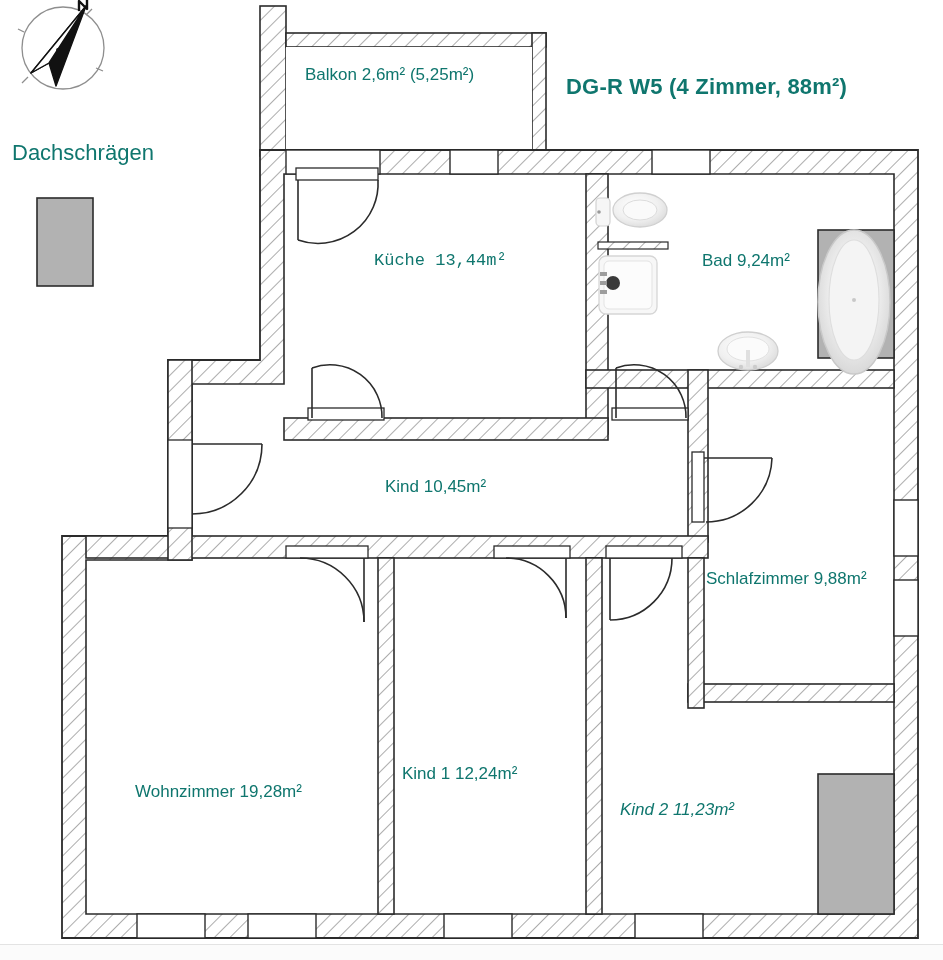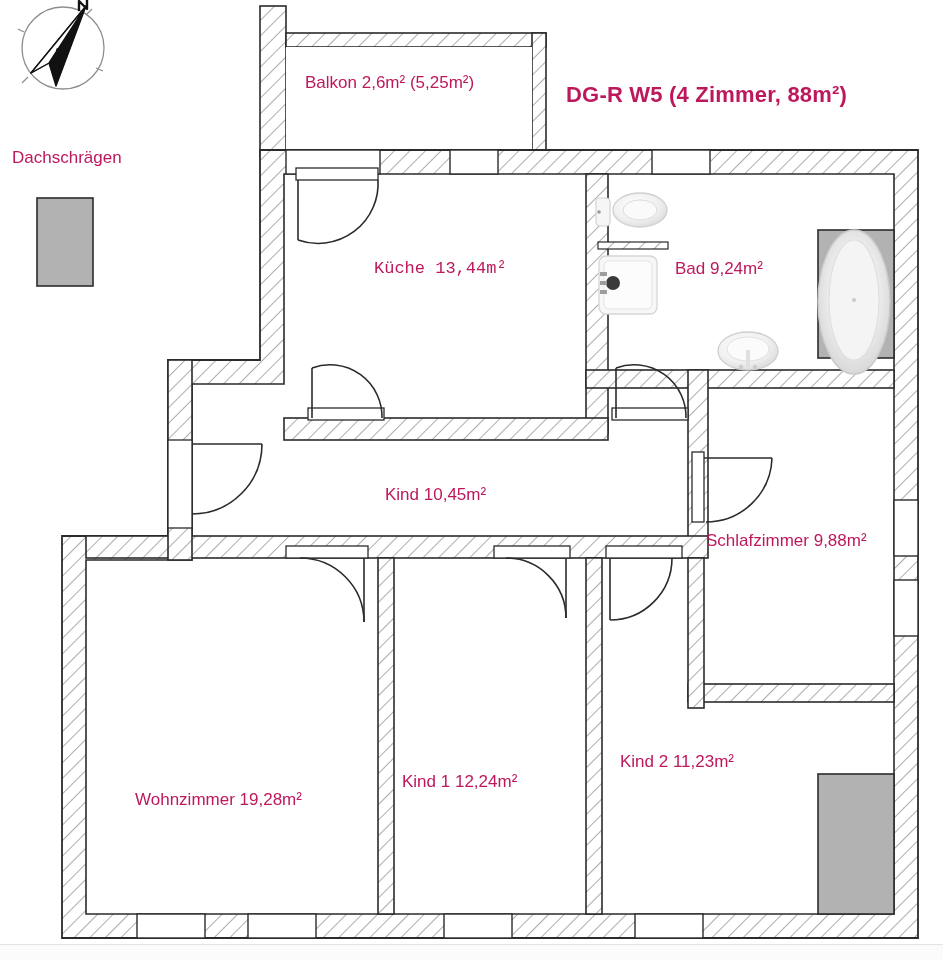--- a/index.html
+++ b/index.html
@@ -6,28 +6,27 @@
   body{
     width:943px;height:960px;overflow:hidden;
     font-family:"Liberation Sans", sans-serif;
     color:#1a1a1a;
     position:relative;
   }
   #plan{position:absolute;left:0;top:0;width:943px;height:960px;}
   .lbl{
     position:absolute;
     font-family:"Liberation Sans", sans-serif;
-    color:#be185d;
+    color:#0f766e;
     white-space:nowrap;
     pointer-events:none;
-    margin-top:8px;
   }
   .title{font-size:22px;font-weight:600;letter-spacing:.2px;text-align:center;}
   .room{font-size:17px;}
-  .legend{font-size:17px;}
+  .legend{font-size:22px;}
   .bottombar{
     position:absolute;left:0;top:944px;width:943px;height:16px;
     background:#fbfbfb;border-top:1px solid #e3e3e3;
   }
 </style>
 </head>
 <body>
 
 <svg id="plan" viewBox="0 0 943 960" xmlns="http://www.w3.org/2000/svg">
   <defs>
@@ -200,20 +199,20 @@
     <circle cx="755" cy="367" r="2.2" fill="#cccccc"></circle>
   </g>
 </svg>
 
 <div class="lbl title" style="left:566px;top:74px;">DG-R W5 (4 Zimmer, 88m²)</div>
 
 <div class="lbl legend" style="left:12px;top:140px;">Dachschrägen</div>
 
 <div class="lbl room" style="left:305px;top:65px;">Balkon 2,6m² (5,25m²)</div>
 <div class="lbl room" style="left:374px;top:251px;font-family:Liberation Mono, monospace;">Küche 13,44m²</div>
-<div class="lbl room" style="left:675px;top:251px;">Bad 9,24m²</div>
+<div class="lbl room" style="left:702px;top:251px;">Bad 9,24m²</div>
 <div class="lbl room" style="left:385px;top:477px;">Kind 10,45m²</div>
-<div class="lbl room" style="left:706px;top:523px;">Schlafzimmer 9,88m²</div>
+<div class="lbl room" style="left:706px;top:569px;">Schlafzimmer 9,88m²</div>
 <div class="lbl room" style="left:135px;top:782px;">Wohnzimmer 19,28m²</div>
 <div class="lbl room" style="left:402px;top:764px;text-align:right;">Kind 1 12,24m²</div>
-<div class="lbl room" style="left:620px;top:744px;">Kind 2 11,23m²</div>
+<div class="lbl room" style="left:620px;top:800px;font-style:italic;">Kind 2 11,23m²</div>
 
 <div class="bottombar"></div>
 
 </body></html>

